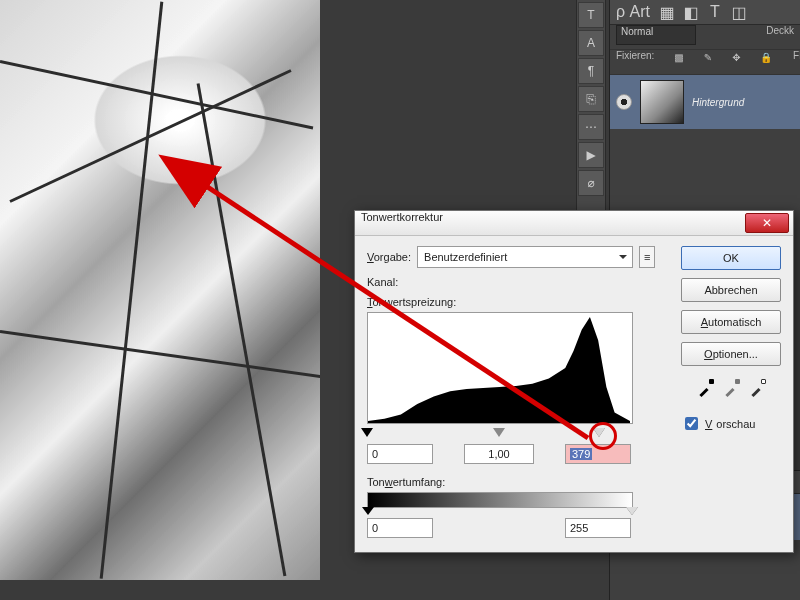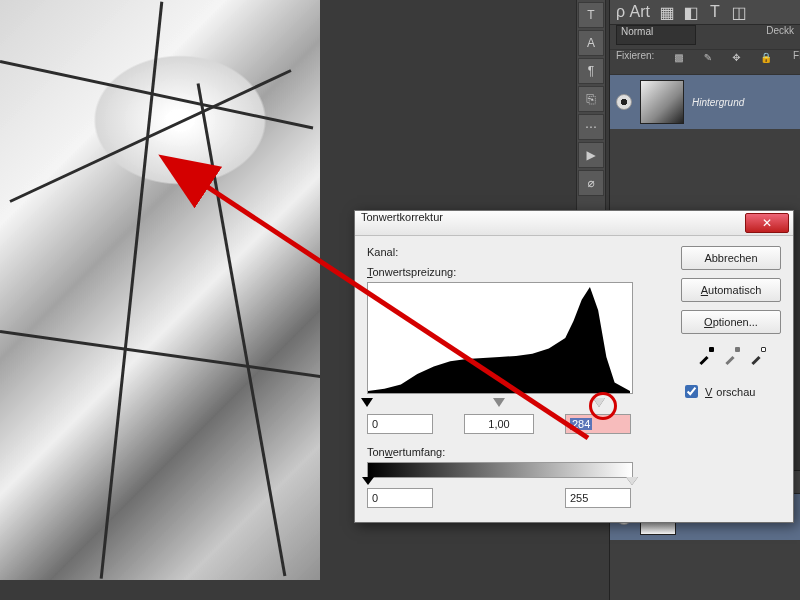--- a/index.html
+++ b/index.html
@@ -142,56 +142,62 @@
       <span class="layname">Rot</span>
     </div>
   </div>
 
   <div class="dlg">
     <div class="dlgttl">
       <b>Tonwertkorrektur</b>
       <div class="closebtn">✕</div>
     </div>
     <div class="dlgbody">
+      <div class="row">
+        <label><span class="u">V</span>orgabe:</label>
+        <div class="combo" style="min-width:190px">Benutzerdefiniert</div>
+        <div class="sbtn">≡</div>
+      </div>
       <div class="row" style="">
         <label><span>Kanal:</span></label>
       </div>
       <label><span class="u">T</span>onwertspreizung:</label>
       <div class="histwrap">
         <svg class="hist" width="262" height="110" viewBox="0 0 262 110">
           <polygon id="histpoly" fill="#000" stroke="none" points="0,110 0,107.88 16.43921568627451,105.76 32.87843137254902,101.52 49.31764705882353,90.92 65.75686274509803,83.5 82.19607843137254,78.2 98.63529411764706,76.08 115.07450980392157,75.02 131.51372549019607,73.96000000000001 147.95294117647057,72.9 164.39215686274508,70.78 180.83137254901962,65.48 197.27058823529413,54.879999999999995 205.49019607843138,37.92 213.70980392156864,16.72 221.9294117647059,4 230.14901960784314,27.319999999999993 238.3686274509804,73.96000000000001 246.58823529411765,99.4 262,107.88 262,110"></polygon>
         </svg>
       </div>
       <div class="sliders">
         <div class="tri b"></div>
         <div class="tri g"></div>
         <div class="tri w"></div>
         <div class="circ"></div>
       </div>
       <div class="vals">
         <div class="num">0</div>
         <div class="num mid" style="text-align:center;justify-content:center">1,00</div>
         <div class="num hi">
-            <span>284</span>
+            <span>379</span>
           </div>
       </div>
 
       <div style="height:12px"></div>
       <label>Ton<span class="u">w</span>ertumfang:</label>
       <div class="gradbar">
         <div class="tri2 b"></div>
         <div class="tri2 w"></div>
       </div>
       <div class="vals" style="margin-top:10px">
         <div class="num">0</div>
         <div class="num">255</div>
       </div>
 
       
       <div class="rs">
+        <div class="btn ok">OK</div>
         <div class="btn">Abbrechen</div>
         <div class="btn"><span class="u">A</span>utomatisch</div>
         <div class="btn"><span class="u">O</span>ptionen...</div>
         <div class="drops">
           <div class="ed"></div>
           <div class="ed gray"></div>
           <div class="ed white"></div>
         </div>
         <label class="chk">
           <input type="checkbox" checked="" style="">

